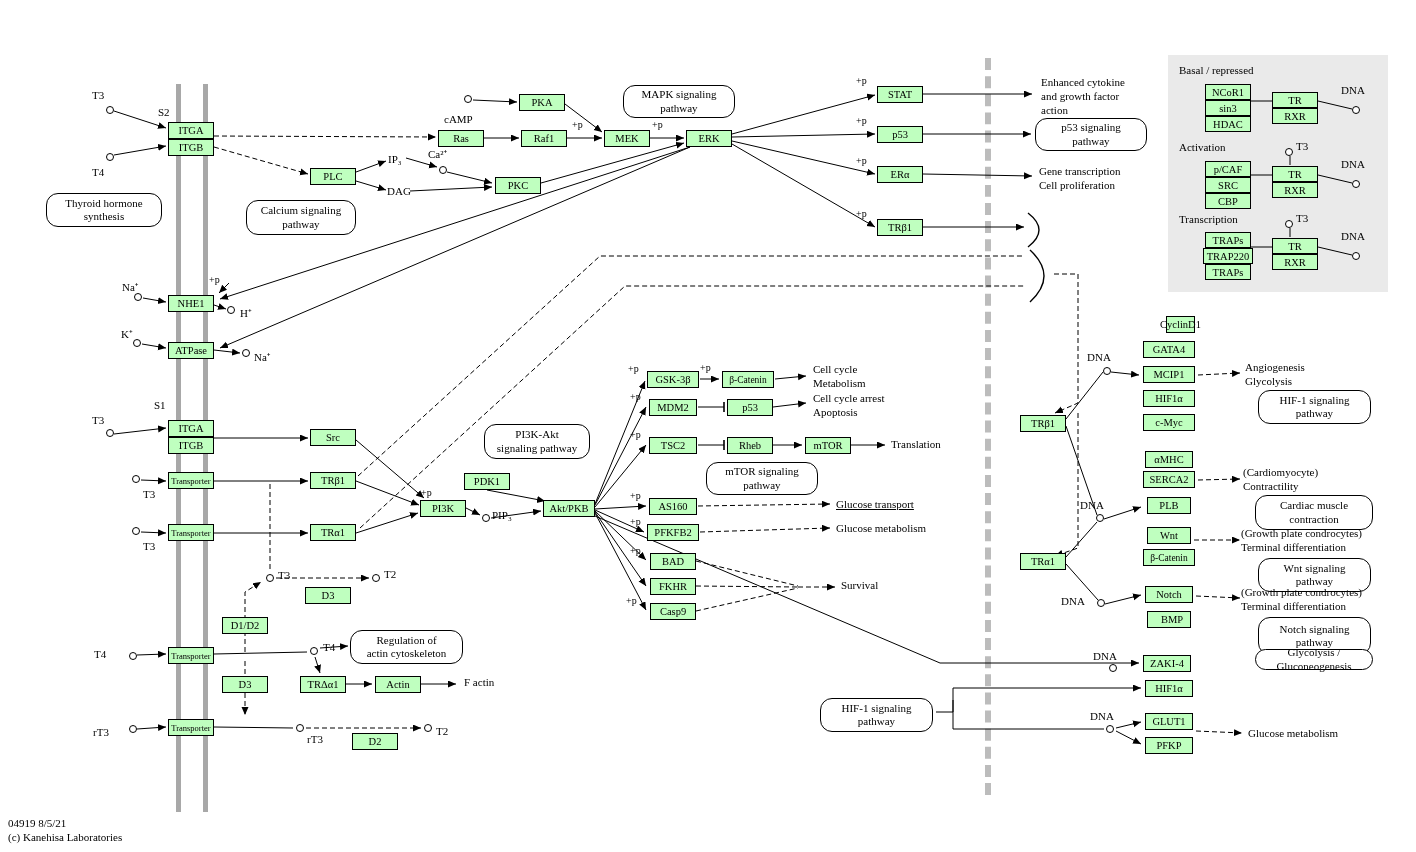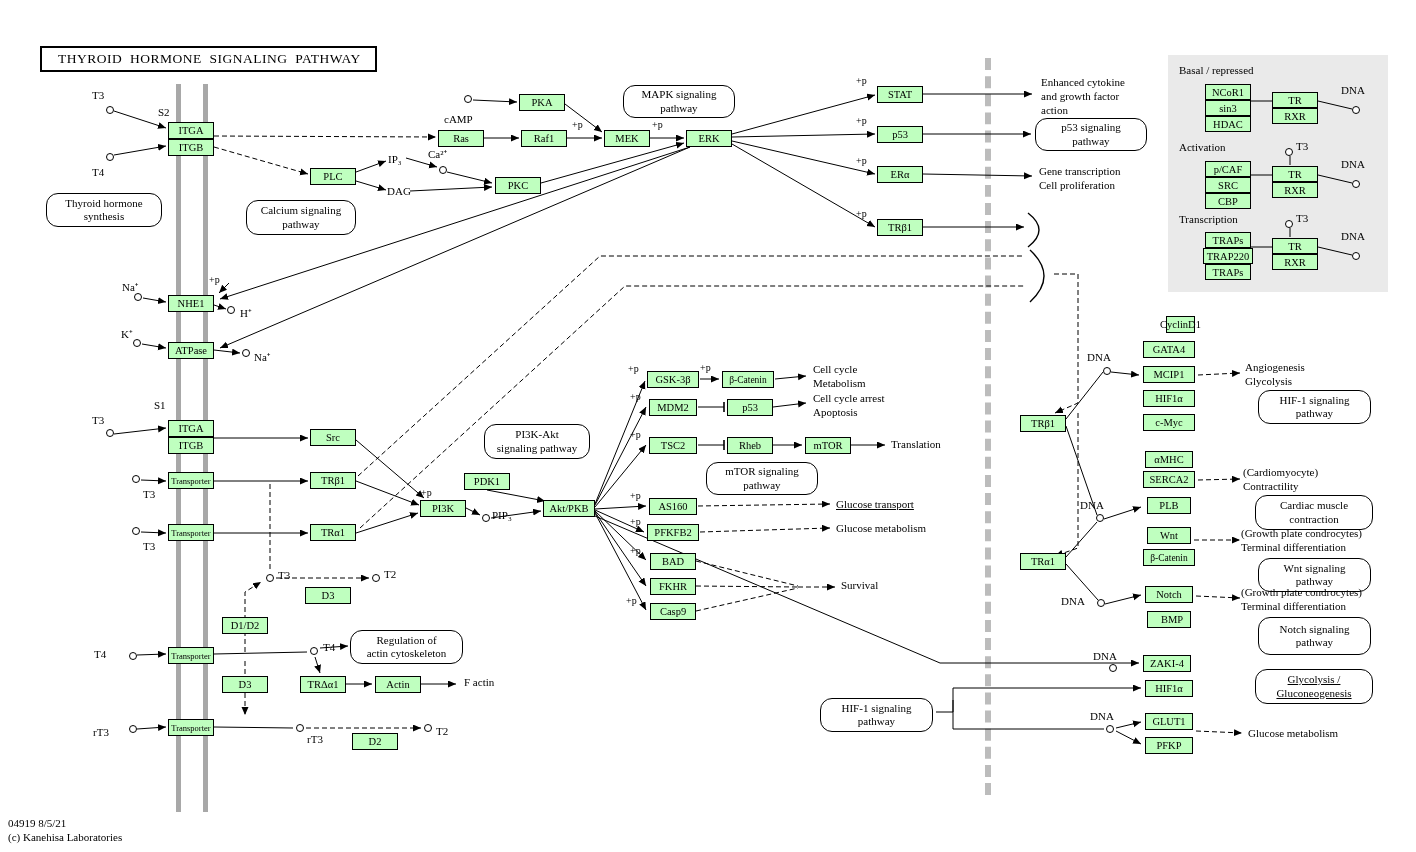--- a/index.html
+++ b/index.html
@@ -285,21 +285,21 @@
         <div>contraction</div>
       </div>
       <div class="pathway" style="left: 1258px; top: 558px; width: 113px; height: 34px;">
         <div>Wnt signaling</div>
         <div>pathway</div>
       </div>
       <div class="pathway" style="left: 1258px; top: 617px; width: 113px; height: 38px;">
         <div>Notch signaling</div>
         <div>pathway</div>
       </div>
-      <div class="pathway" style="left: 1255px; top: 669px; width: 118px; height: 35px; text-decoration: underline;">
+      <div class="pathway" style="left: 1255px; top: 649px; width: 118px; height: 21px;">
         <div>Glycolysis /</div>
         <div>Gluconeogenesis</div>
       </div>
       <div class="text" style="left: 1041px; top: 76px;">
         <div>Enhanced cytokine</div>
         <div>and growth factor</div>
         <div>action</div>
       </div>
       <div class="text" style="left: 1039px; top: 165px;">
         <div>Gene transcription</div>
@@ -429,21 +429,18 @@
       <div class="circle" style="left: 1097px; top: 599px;"></div>
       <div class="circle" style="left: 1109px; top: 664px;"></div>
       <div class="circle" style="left: 1106px; top: 725px;"></div>
       <div class="circle" style="left: 1352px; top: 106px;"></div>
       <div class="circle" style="left: 1352px; top: 180px;"></div>
       <div class="circle" style="left: 1352px; top: 252px;"></div>
       <div class="circle" style="left: 1285px; top: 148px;"></div>
       <div class="circle" style="left: 1285px; top: 220px;"></div>
     </div>
 
-  <div id="title-box">
-    <span>THYROID  HORMONE  SIGNALING  PATHWAY</span>
-  </div>
 
   <div id="footer">
     <div>04919 8/5/21</div>
     <div>(c) Kanehisa Laboratories</div>
   </div>
 </div>
 
 </body></html>

